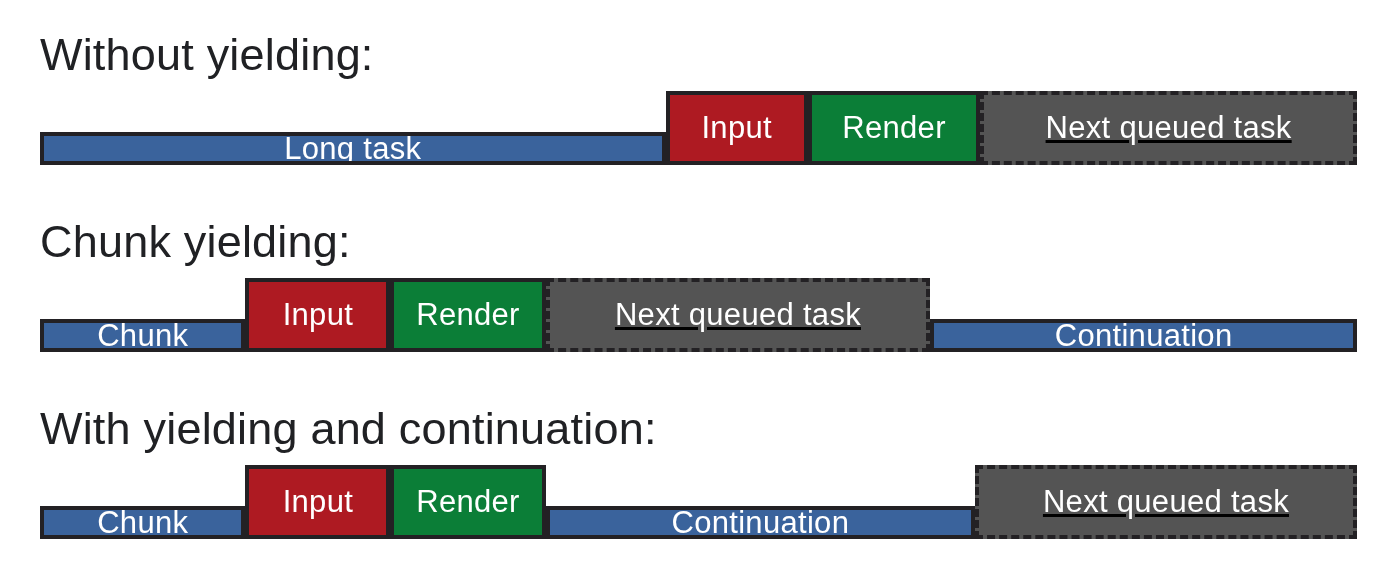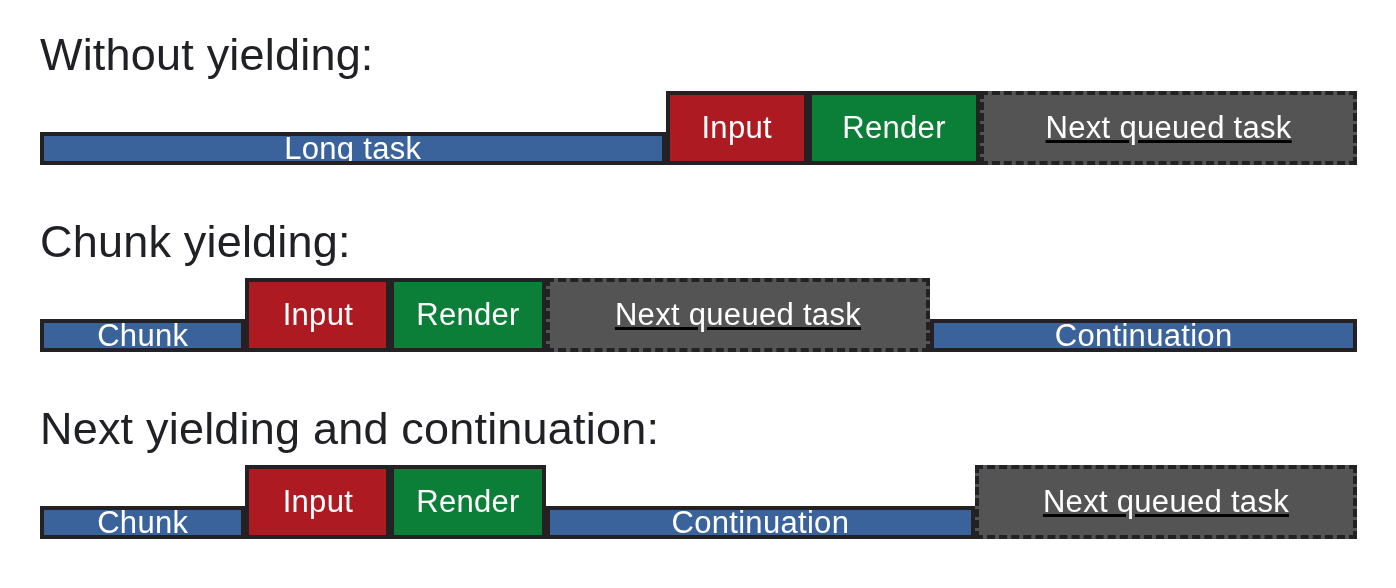--- a/index.html
+++ b/index.html
@@ -87,21 +87,21 @@
         </div>
         <div class="seg seg-queued" style="width: 29.2%;">
           <span>Next queued task</span>
         </div>
         <div class="seg seg-task" style="width: 32.4%;">
           <span>Continuation</span>
         </div>
       </div>
     </section>
     <section class="row">
-      <div class="row-label">Next yielding and continuation:</div>
+      <div class="row-label">With yielding and continuation:</div>
       <div class="bar">
         <div class="seg seg-task" style="width: 15.6%;">
           <span>Chunk</span>
         </div>
         <div class="seg seg-input" style="width: 11%;">
           <span>Input</span>
         </div>
         <div class="seg seg-render" style="width: 11.8%;">
           <span>Render</span>
         </div>

